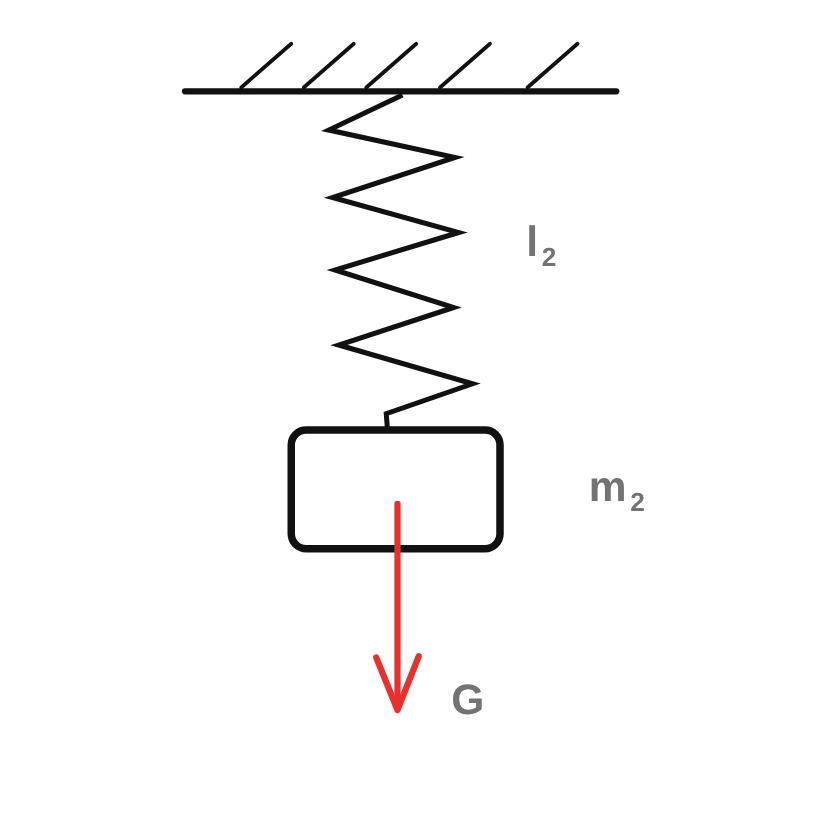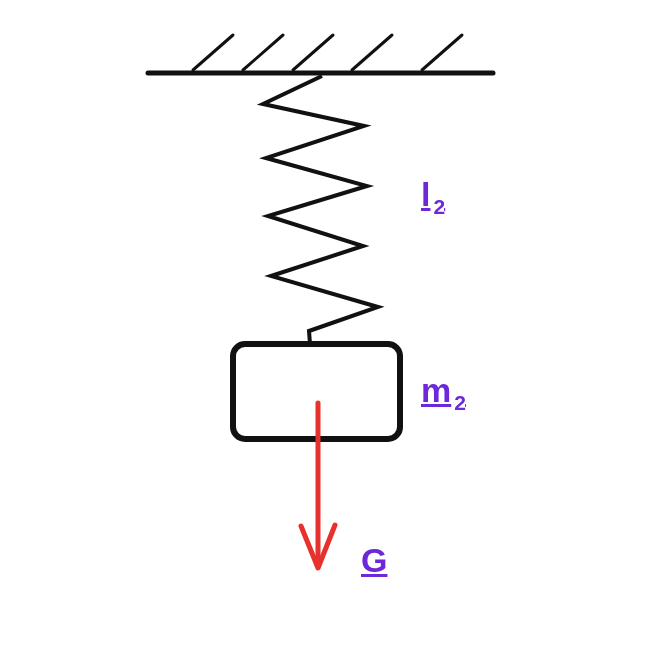--- a/index.html
+++ b/index.html
@@ -15,27 +15,26 @@
     font-family: "Liberation Sans", sans-serif;
     overflow: hidden;
   }
   .canvas svg {
     position: absolute;
     left: 0;
     top: 0;
   }
   .phys-label {
     position: absolute;
-    color: #6d28d9;
+    color: #737373;
     font-size: 34px;
     font-weight: bold;
     line-height: 1;
     white-space: nowrap;
     user-select: none;
-    text-decoration: underline;
   }
   .phys-label .sub {
     font-size: 21px;
     position: relative;
     top: 8px;
     margin-left: 3px;
   }
 </style>
 </head>
 <body>
@@ -61,19 +60,19 @@
     <g fill="none" stroke="#e8312d" stroke-width="5" stroke-linecap="round" stroke-linejoin="round">
       <line x1="318" y1="403" x2="318" y2="562"></line>
       <polyline points="301,526 318,568 335,525"></polyline>
     </g>
   </svg>
 
   <div class="phys-label" style="left:421px; top:177px;">
     <span>l</span><span class="sub">2</span>
   </div>
 
-  <div class="phys-label" style="left:421px; top:373px;">
+  <div class="phys-label" style="left:471px; top:373px;">
     <span>m</span><span class="sub">2</span>
   </div>
 
   <div class="phys-label" style="left:361px; top:543px;">G</div>
 
 </div>
 
 </body></html>

